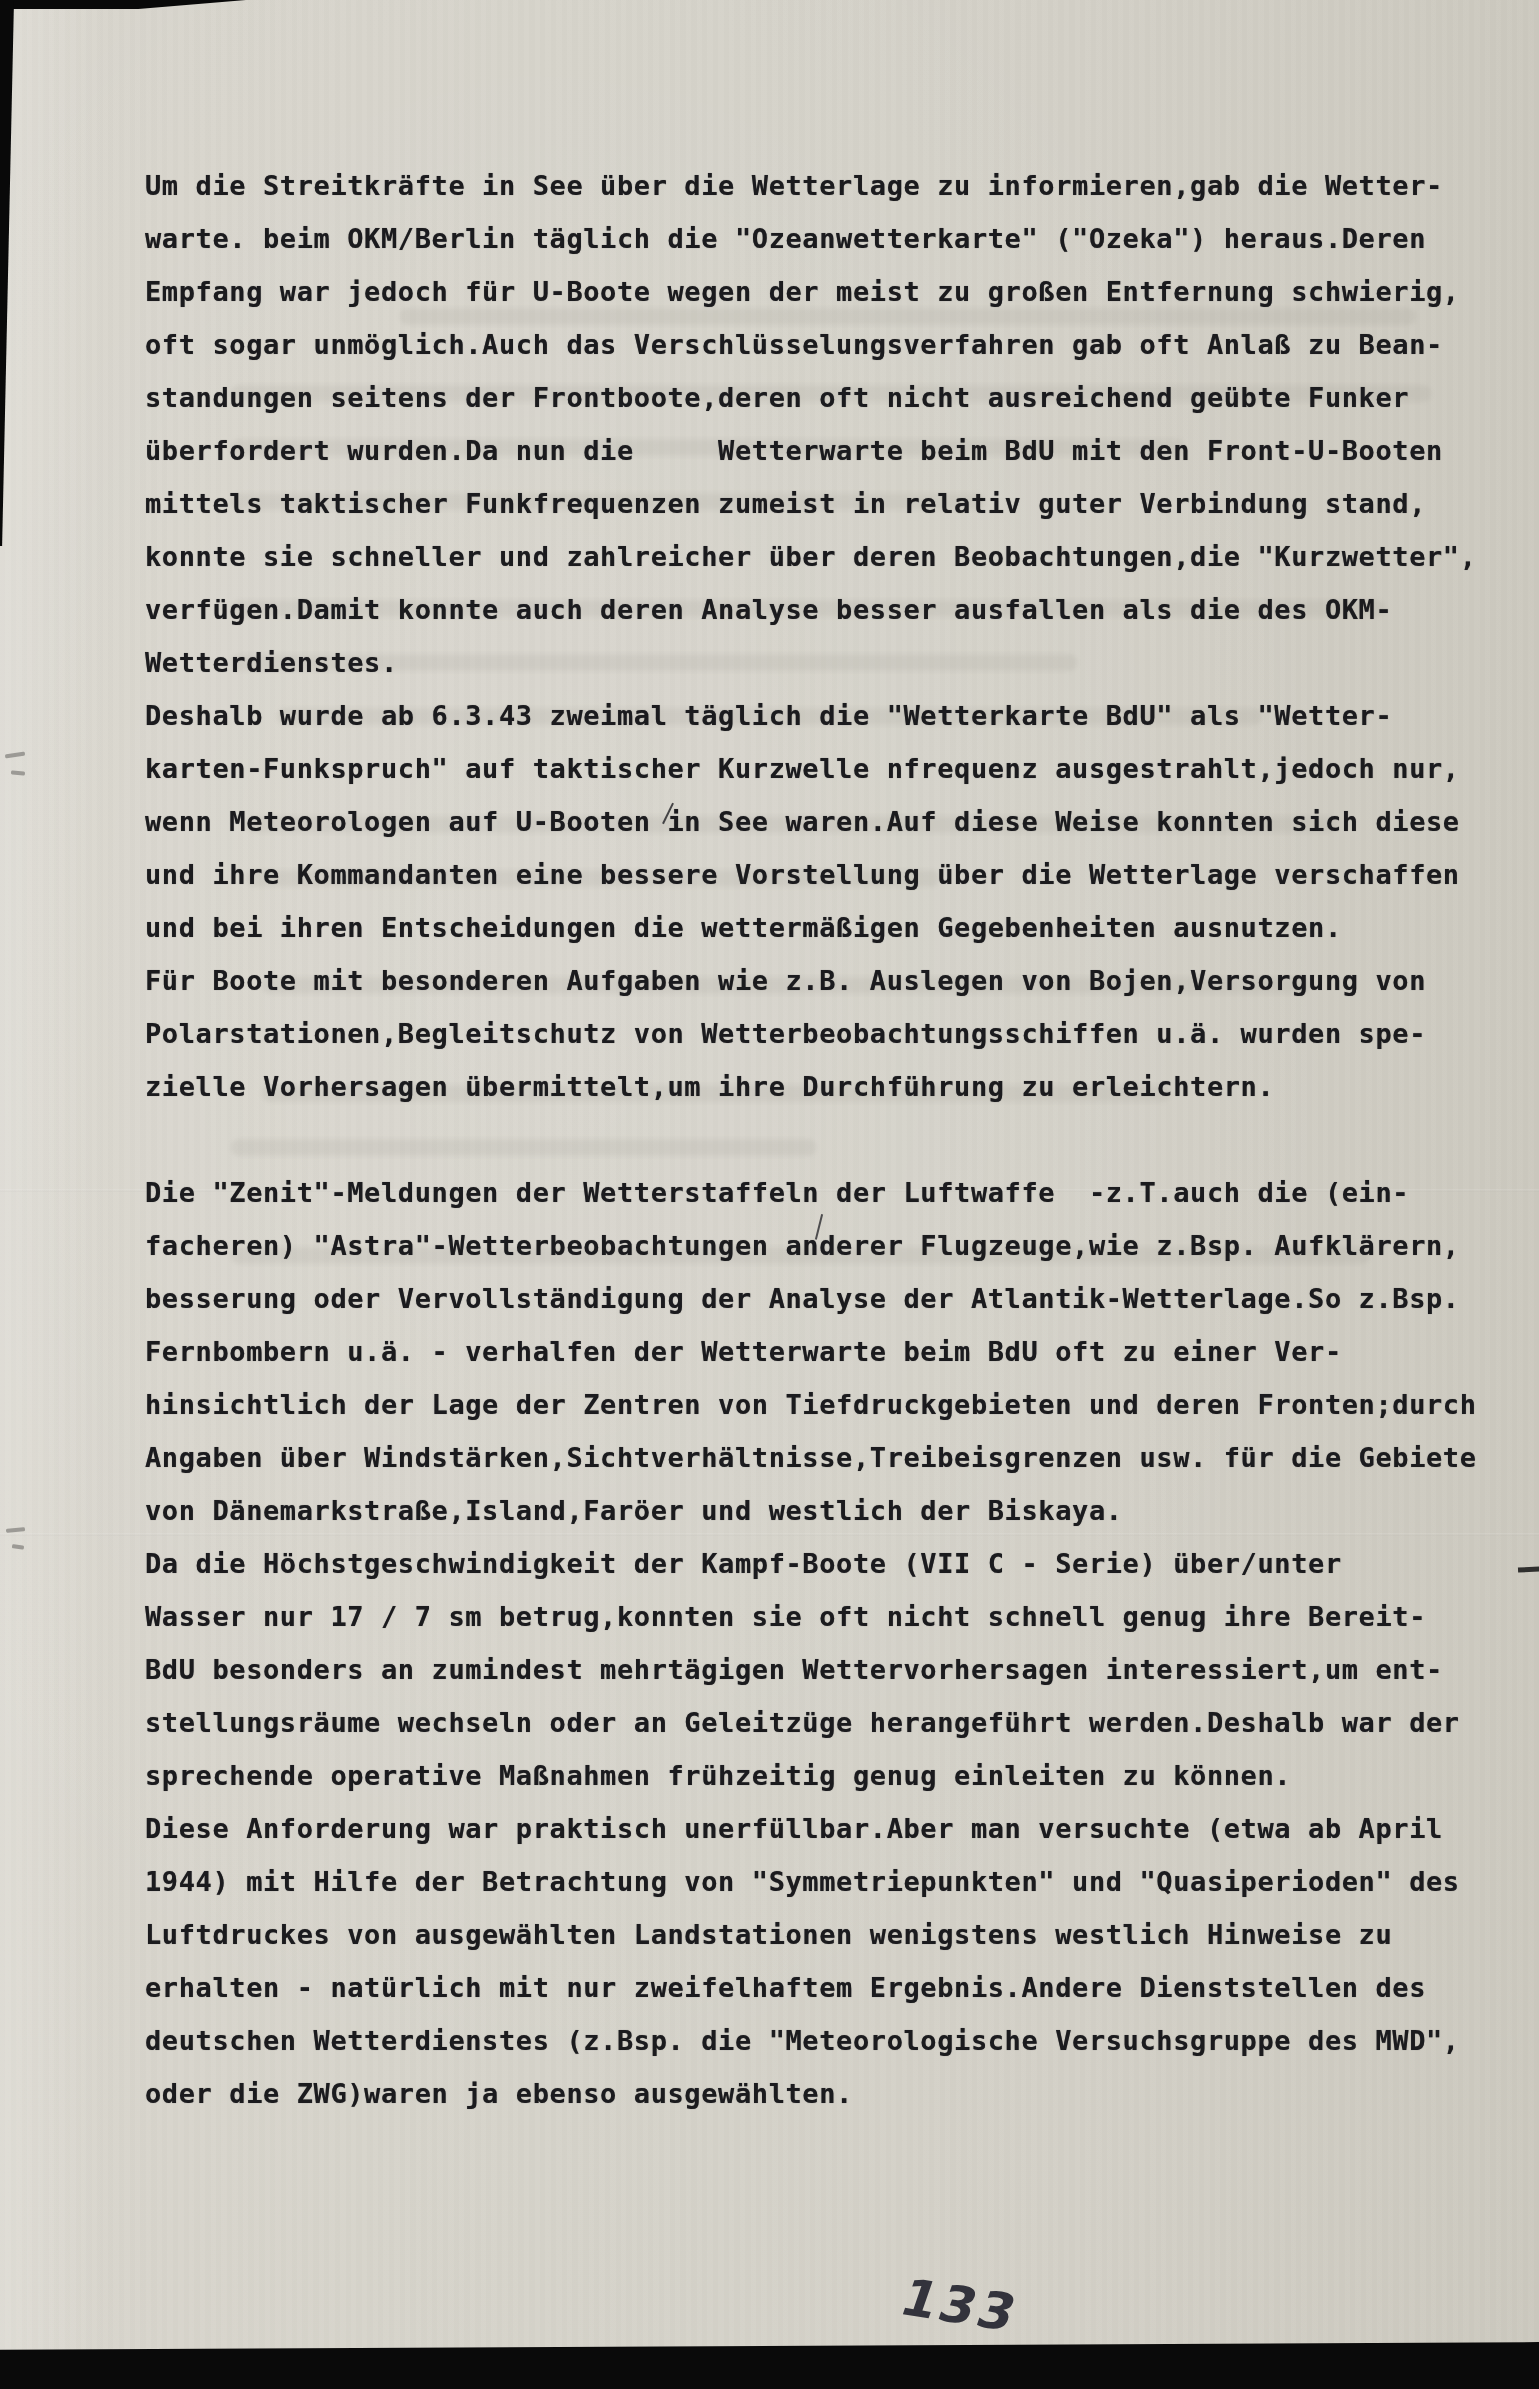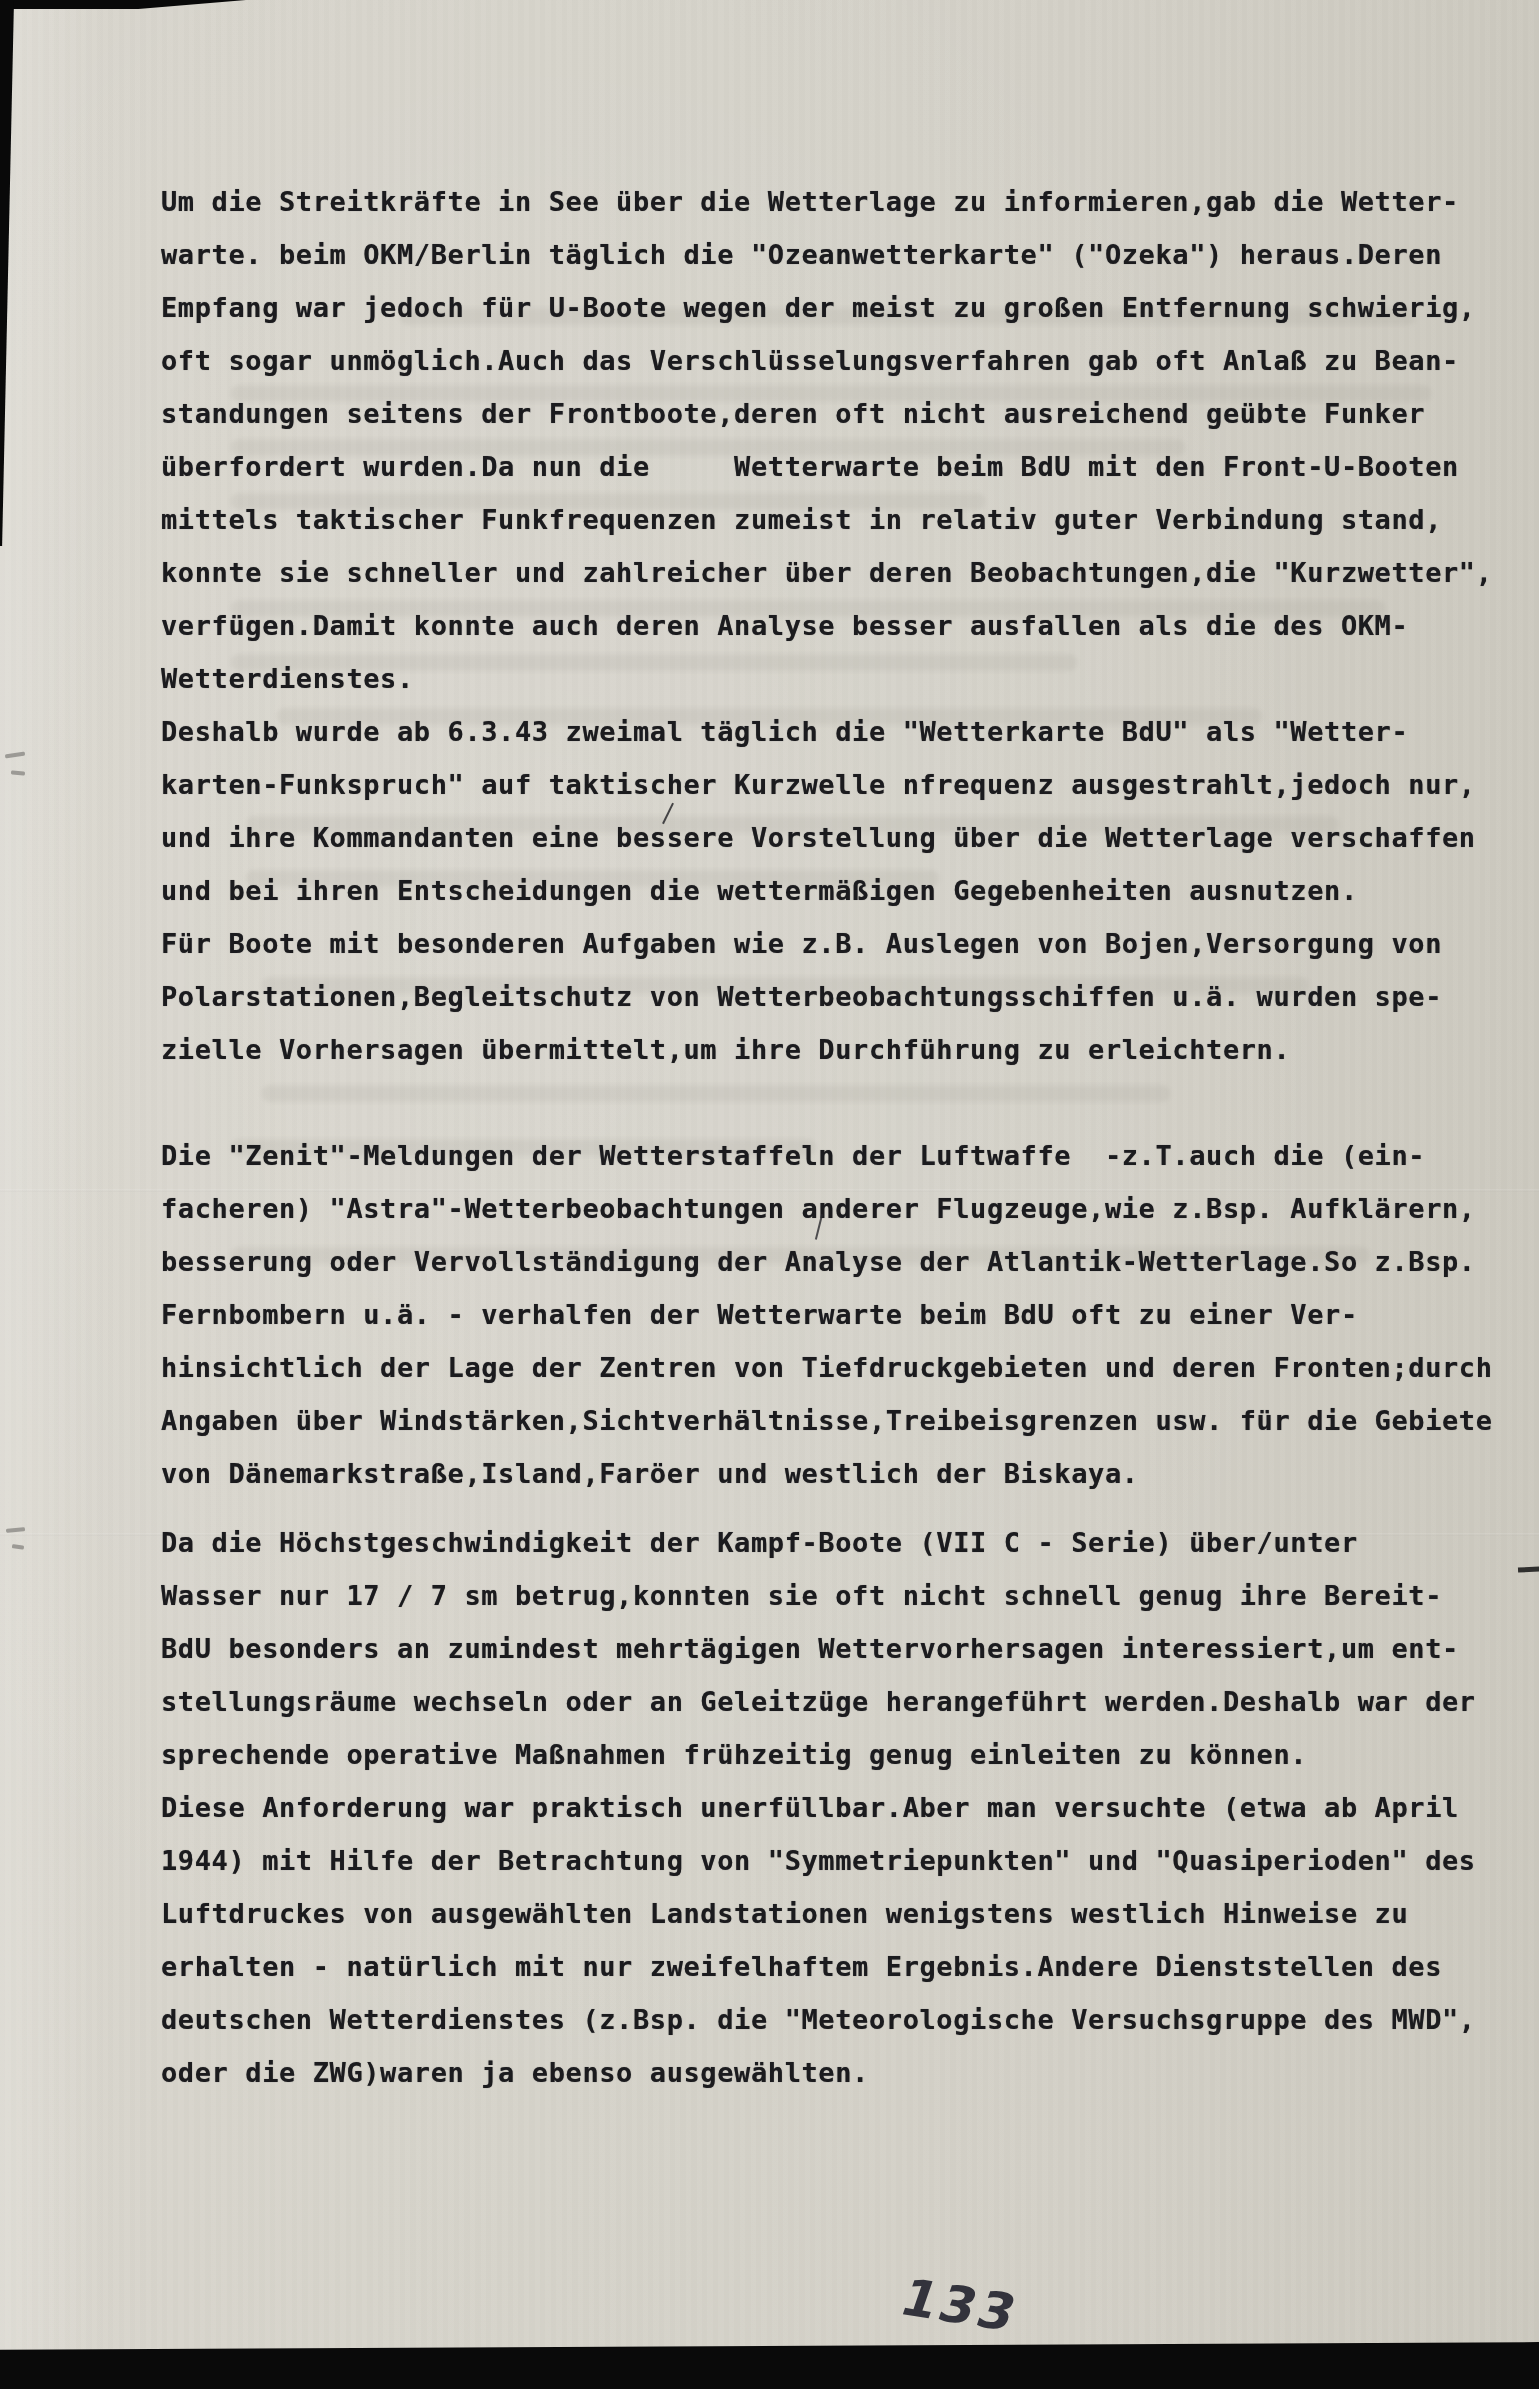--- a/index.html
+++ b/index.html
@@ -31,21 +31,21 @@
     background: linear-gradient(180deg, rgba(255,255,255,0.28), rgba(0,0,0,0.05));
     opacity: .5; pointer-events: none;
   }
   .text-block {
     position: absolute;
     left: 145px;
     top: 159px;
     width: 1394px;
     color: #1b1b1e;
   }
-  .para { margin: 16px; }
+  .para { margin: 0; }
   .para.gap-before { margin-top: 53px; }
   .line {
     white-space: pre;
     font: bold 27px/53px "DejaVu Sans Mono", monospace;
     letter-spacing: 0.6px;
     text-shadow: 0 0 0.8px rgba(20,20,25,0.55);
   }
   
   .ghost {
     position: absolute;
@@ -143,20 +143,21 @@
         <div class="line">Empfang war jedoch für U-Boote wegen der meist zu großen Entfernung schwierig,</div>
         <div class="line">oft sogar unmöglich.Auch das Verschlüsselungsverfahren gab oft Anlaß zu Bean-</div>
         <div class="line">standungen seitens der Frontboote,deren oft nicht ausreichend geübte Funker</div>
         <div class="line">überfordert wurden.Da nun die     Wetterwarte beim BdU mit den Front-U-Booten</div>
         <div class="line">mittels taktischer Funkfrequenzen zumeist in relativ guter Verbindung stand,</div>
         <div class="line">konnte sie schneller und zahlreicher über deren Beobachtungen,die "Kurzwetter",</div>
         <div class="line">verfügen.Damit konnte auch deren Analyse besser ausfallen als die des OKM-</div>
         <div class="line">Wetterdienstes.</div>
         <div class="line">Deshalb wurde ab 6.3.43 zweimal täglich die "Wetterkarte BdU" als "Wetter-</div>
         <div class="line">karten-Funkspruch" auf taktischer Kurzwelle nfrequenz ausgestrahlt,jedoch nur,</div>
+        <div class="line">wenn Meteorologen auf U-Booten in See waren.Auf diese Weise konnten sich diese</div>
         <div class="line">und ihre Kommandanten eine bessere Vorstellung über die Wetterlage verschaffen</div>
         <div class="line">und bei ihren Entscheidungen die wettermäßigen Gegebenheiten ausnutzen.</div>
         <div class="line">Für Boote mit besonderen Aufgaben wie z.B. Auslegen von Bojen,Versorgung von</div>
         <div class="line">Polarstationen,Begleitschutz von Wetterbeobachtungsschiffen u.ä. wurden spe-</div>
         <div class="line">zielle Vorhersagen übermittelt,um ihre Durchführung zu erleichtern.</div>
       </div>
       <div class="para gap-before">
         <div class="line">Die "Zenit"-Meldungen der Wetterstaffeln der Luftwaffe  -z.T.auch die (ein-</div>
         <div class="line">facheren) "Astra"-Wetterbeobachtungen anderer Flugzeuge,wie z.Bsp. Aufklärern,</div>
         <div class="line">besserung oder Vervollständigung der Analyse der Atlantik-Wetterlage.So z.Bsp.</div>

